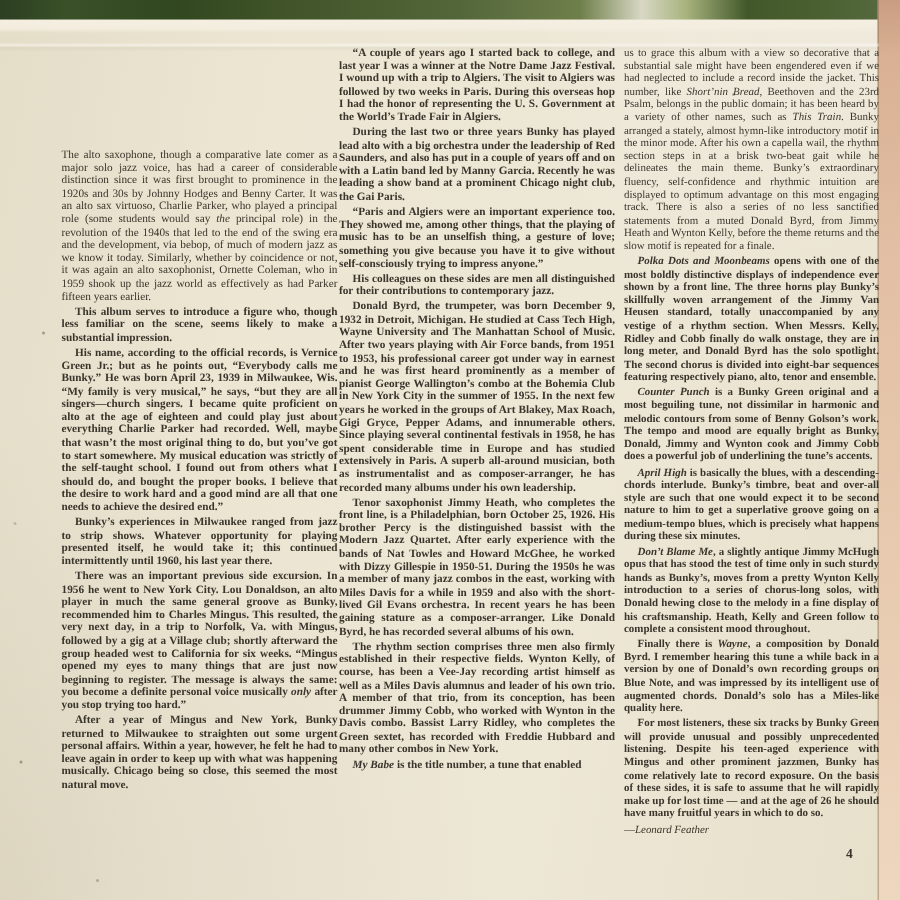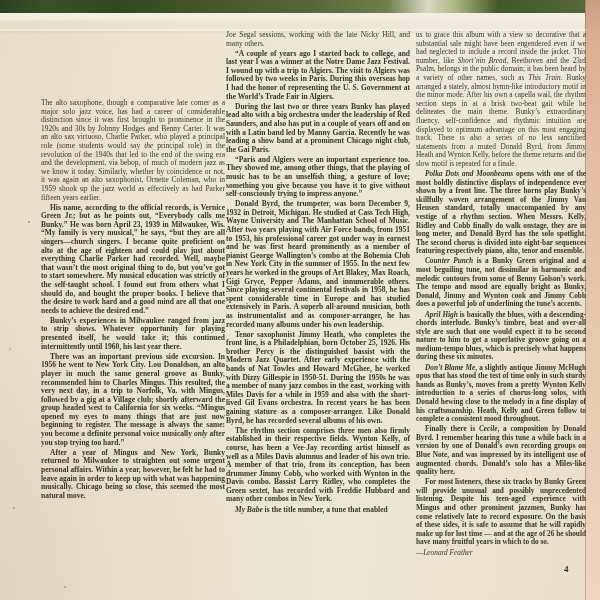--- a/index.html
+++ b/index.html
@@ -65,39 +65,40 @@
 <div class="crease"></div>
 
 <div class="speck" style="left:28px;top:221px"></div>
 <div class="speck" style="left:13px;top:507px"></div>
 <div class="speck" style="left:64px;top:586px;opacity:.4"></div>
 <div class="speck" style="left:9px;top:348px;opacity:.3"></div>
 <div class="speck" style="left:488px;top:62px;opacity:.45"></div>
 
 <div id="col-left" class="col">
     <p class="">The alto saxophone, though a comparative late comer as a major solo jazz voice, has had a career of considerable distinction since it was first brought to prominence in the 1920s and 30s by Johnny Hodges and Benny Carter. It was an alto sax virtuoso, Charlie Parker, who played a principal role (some students would say <i>the</i> principal role) in the revolution of the 1940s that led to the end of the swing era and the development, via bebop, of much of modern jazz as we know it today. Similarly, whether by coincidence or not, it was again an alto saxophonist, Ornette Coleman, who in 1959 shook up the jazz world as effectively as had Parker fifteen years earlier.</p>
+    <p class="indent">This album serves to introduce a figure who, though less familiar on the scene, seems likely to make a substantial impression.</p>
     <p class="indent">His name, according to the official records, is Vernice Green Jr.; but as he points out, “Everybody calls me Bunky.” He was born April 23, 1939 in Milwaukee, Wis. “My family is very musical,” he says, “but they are all singers—church singers. I became quite proficient on alto at the age of eighteen and could play just about everything Charlie Parker had recorded. Well, maybe that wasn’t the most original thing to do, but you’ve got to start somewhere. My musical education was strictly of the self-taught school. I found out from others what I should do, and bought the proper books. I believe that the desire to work hard and a good mind are all that one needs to achieve the desired end.”</p>
     <p class="indent">Bunky’s experiences in Milwaukee ranged from jazz to strip shows. Whatever opportunity for playing presented itself, he would take it; this continued intermittently until 1960, his last year there.</p>
     <p class="indent">There was an important previous side excursion. In 1956 he went to New York City. Lou Donaldson, an alto player in much the same general groove as Bunky, recommended him to Charles Mingus. This resulted, the very next day, in a trip to Norfolk, Va. with Mingus, followed by a gig at a Village club; shortly afterward the group headed west to California for six weeks. “Mingus opened my eyes to many things that are just now beginning to register. The message is always the same: you become a definite personal voice musically <i>only</i> after you stop trying too hard.”</p>
     <p class="indent">After a year of Mingus and New York, Bunky returned to Milwaukee to straighten out some urgent personal affairs. Within a year, however, he felt he had to leave again in order to keep up with what was happening musically. Chicago being so close, this seemed the most natural move.</p>
   </div>
 <div id="col-mid" class="col">
-    <p class="">Joe Segal sessions, working with the late Nicky Hill, and many others.</p>
     <p class="indent">“A couple of years ago I started back to college, and last year I was a winner at the Notre Dame Jazz Festival. I wound up with a trip to Algiers. The visit to Algiers was followed by two weeks in Paris. During this overseas hop I had the honor of representing the U. S. Government at the World’s Trade Fair in Algiers.</p>
     <p class="indent">During the last two or three years Bunky has played lead alto with a big orchestra under the leadership of Red Saunders, and also has put in a couple of years off and on with a Latin band led by Manny Garcia. Recently he was leading a show band at a prominent Chicago night club, the Gai Paris.</p>
     <p class="indent">“Paris and Algiers were an important experience too. They showed me, among other things, that the playing of music has to be an unselfish thing, a gesture of love; something you give because you have it to give without self-consciously trying to impress anyone.”</p>
+    <p class="indent">His colleagues on these sides are men all distinguished for their contributions to contemporary jazz.</p>
     <p class="indent">Donald Byrd, the trumpeter, was born December 9, 1932 in Detroit, Michigan. He studied at Cass Tech High, Wayne University and The Manhattan School of Music. After two years playing with Air Force bands, from 1951 to 1953, his professional career got under way in earnest and he was first heard prominently as a member of pianist George Wallington’s combo at the Bohemia Club in New York City in the summer of 1955. In the next few years he worked in the groups of Art Blakey, Max Roach, Gigi Gryce, Pepper Adams, and innumerable others. Since playing several continental festivals in 1958, he has spent considerable time in Europe and has studied extensively in Paris. A superb all-around musician, both as instrumentalist and as composer-arranger, he has recorded many albums under his own leadership.</p>
     <p class="indent">Tenor saxophonist Jimmy Heath, who completes the front line, is a Philadelphian, born October 25, 1926. His brother Percy is the distinguished bassist with the Modern Jazz Quartet. After early experience with the bands of Nat Towles and Howard McGhee, he worked with Dizzy Gillespie in 1950-51. During the 1950s he was a member of many jazz combos in the east, working with Miles Davis for a while in 1959 and also with the short-lived Gil Evans orchestra. In recent years he has been gaining stature as a composer-arranger. Like Donald Byrd, he has recorded several albums of his own.</p>
     <p class="indent">The rhythm section comprises three men also firmly established in their respective fields. Wynton Kelly, of course, has been a Vee-Jay recording artist himself as well as a Miles Davis alumnus and leader of his own trio. A member of that trio, from its conception, has been drummer Jimmy Cobb, who worked with Wynton in the Davis combo. Bassist Larry Ridley, who completes the Green sextet, has recorded with Freddie Hubbard and many other combos in New York.</p>
     <p class="indent"><i>My Babe</i> is the title number, a tune that enabled</p>
   </div>
 <div id="col-right" class="col">
     <p class="">us to grace this album with a view so decorative that a substantial sale might have been engendered even if we had neglected to include a record inside the jacket. This number, like <i>Short’nin Bread</i>, Beethoven and the 23rd Psalm, belongs in the public domain; it has been heard by a variety of other names, such as <i>This Train</i>. Bunky arranged a stately, almost hymn-like introductory motif in the minor mode. After his own a capella wail, the rhythm section steps in at a brisk two-beat gait while he delineates the main theme. Bunky’s extraordinary fluency, self-confidence and rhythmic intuition are displayed to optimum advantage on this most engaging track. There is also a series of no less sanctified statements from a muted Donald Byrd, from Jimmy Heath and Wynton Kelly, before the theme returns and the slow motif is repeated for a finale.</p>
     <p class="indent"><i>Polka Dots and Moonbeams</i> opens with one of the most boldly distinctive displays of independence ever shown by a front line. The three horns play Bunky’s skillfully woven arrangement of the Jimmy Van Heusen standard, totally unaccompanied by any vestige of a rhythm section. When Messrs. Kelly, Ridley and Cobb finally do walk onstage, they are in long meter, and Donald Byrd has the solo spotlight. The second chorus is divided into eight-bar sequences featuring respectively piano, alto, tenor and ensemble.</p>
     <p class="indent"><i>Counter Punch</i> is a Bunky Green original and a most beguiling tune, not dissimilar in harmonic and melodic contours from some of Benny Golson’s work. The tempo and mood are equally bright as Bunky, Donald, Jimmy and Wynton cook and Jimmy Cobb does a powerful job of underlining the tune’s accents.</p>
     <p class="indent"><i>April High</i> is basically the blues, with a descending-chords interlude. Bunky’s timbre, beat and over-all style are such that one would expect it to be second nature to him to get a superlative groove going on a medium-tempo blues, which is precisely what happens during these six minutes.</p>
     <p class="indent"><i>Don’t Blame Me</i>, a slightly antique Jimmy McHugh opus that has stood the test of time only in such sturdy hands as Bunky’s, moves from a pretty Wynton Kelly introduction to a series of chorus-long solos, with Donald hewing close to the melody in a fine display of his craftsmanship. Heath, Kelly and Green follow to complete a consistent mood throughout.</p>
-    <p class="indent">Finally there is <i>Cecile</i>, a composition by Donald Byrd. I remember hearing this tune a while back in a version by one of Donald’s own recording groups on Blue Note, and was impressed by its intelligent use of augmented chords. Donald’s solo has a Miles-like quality here.</p>
+    <p class="indent">Finally there is <i>Wayne</i>, a composition by Donald Byrd. I remember hearing this tune a while back in a version by one of Donald’s own recording groups on Blue Note, and was impressed by its intelligent use of augmented chords. Donald’s solo has a Miles-like quality here.</p>
     <p class="indent">For most listeners, these six tracks by Bunky Green will provide unusual and possibly unprecedented listening. Despite his teen-aged experience with Mingus and other prominent jazzmen, Bunky has come relatively late to record exposure. On the basis of these sides, it is safe to assume that he will rapidly make up for lost time — and at the age of 26 he should have many fruitful years in which to do so.</p>
     <p class=" right">—<i>Leonard Feather</i></p>
   </div>
 
 <div class="page-number">4</div>
 
 </body></html>

